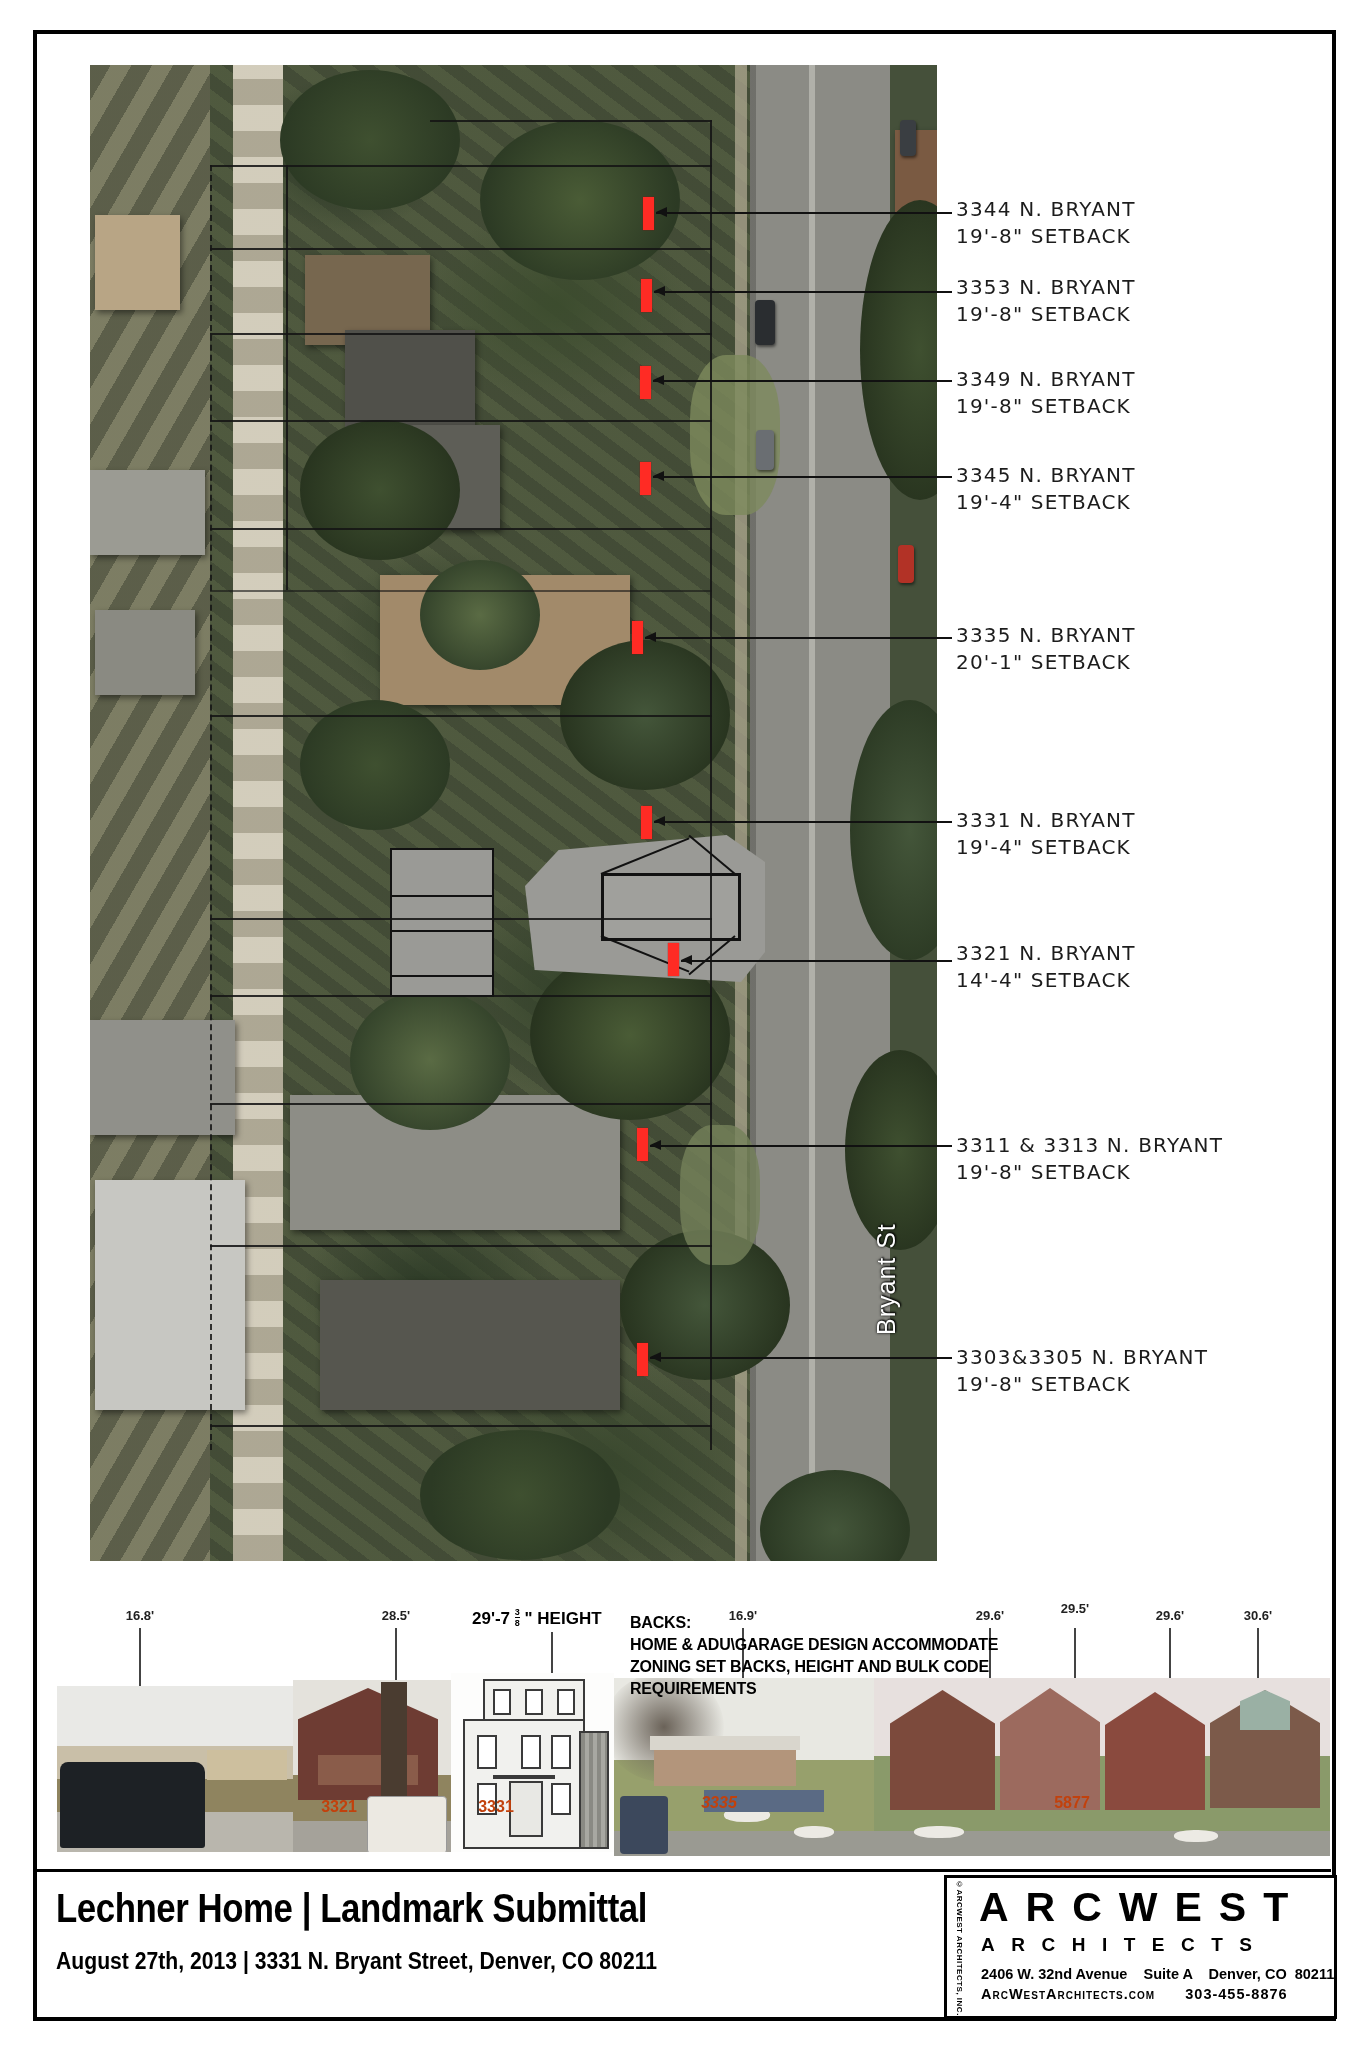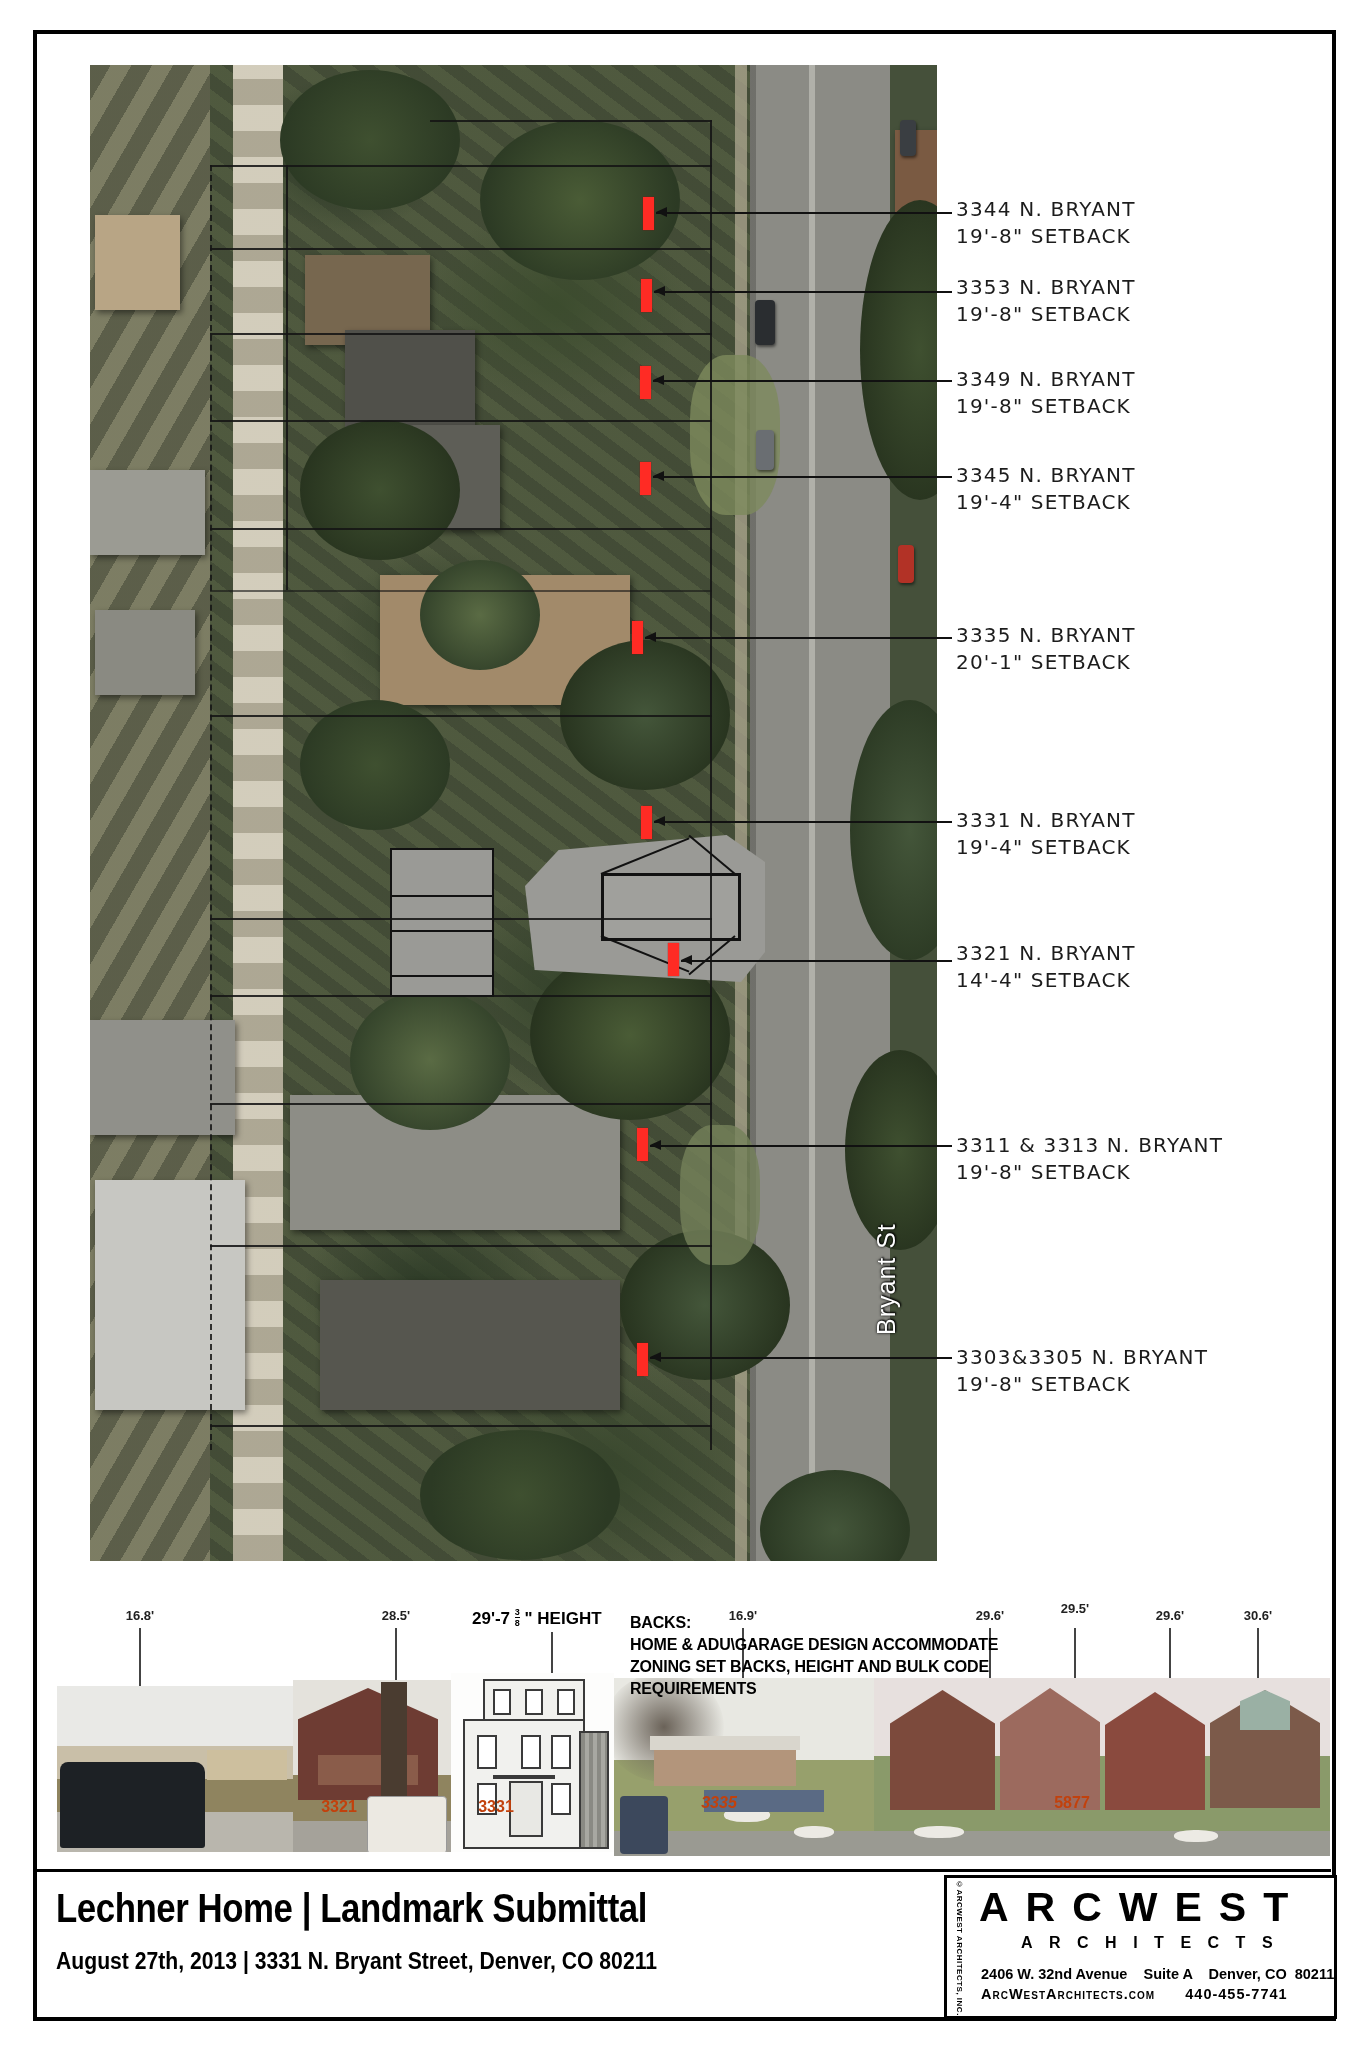--- a/index.html
+++ b/index.html
@@ -79,22 +79,22 @@
   .tb-sep{position:absolute;left:33px;top:1869px;width:1298px;height:3px;background:#000;}
   .tb-title{position:absolute;left:56px;top:1886px;font-size:40px;font-weight:bold;color:#000;
     transform:scaleX(.87);transform-origin:left top;white-space:nowrap;letter-spacing:-.5px;}
   .tb-sub{position:absolute;left:56px;top:1948px;font-size:23px;font-weight:bold;color:#000;
     transform:scaleX(.92);transform-origin:left top;white-space:nowrap;}
   .aw-box{position:absolute;left:944px;top:1875px;width:387px;height:138px;border:3px solid #000;background:#fff;}
   .aw-copy{position:absolute;left:1px;top:2px;bottom:2px;width:16px;font-size:8px;font-weight:bold;color:#000;
     writing-mode:vertical-rl;letter-spacing:.5px;white-space:nowrap;}
   .aw-name{position:absolute;left:32px;top:6px;right:0;font-size:41px;font-weight:bold;letter-spacing:17px;
     color:#000;white-space:nowrap;}
-  .aw-sub{position:absolute;left:34px;top:56px;right:5px;font-size:16px;font-weight:bold;letter-spacing:16.5px;
-    color:#000;white-space:nowrap;text-align:center;}
+  .aw-sub{position:absolute;left:34px;top:56px;right:5px;font-size:19px;font-weight:bold;letter-spacing:16.5px;
+    color:#000;white-space:nowrap;}
   .aw-addr{position:absolute;left:34px;top:88px;font-size:14.5px;font-weight:bold;color:#000;white-space:pre;}
   .aw-con{position:absolute;left:34px;top:108px;font-size:14.5px;font-weight:bold;color:#000;white-space:pre;
     font-variant:small-caps;letter-spacing:1px;}
 </style>
 </head>
 <body>
 
 <div class="page">
   <div class="frame"></div>
 
@@ -324,15 +324,15 @@
 
   <div class="tb-sep"></div>
   <div class="tb-title">Lechner Home | Landmark Submittal</div>
   <div class="tb-sub">August 27th, 2013 | 3331 N. Bryant Street, Denver, CO 80211</div>
 
   <div class="aw-box">
     <div class="aw-copy">©ARCWEST ARCHITECTS, INC.</div>
     <div class="aw-name">ARCWEST</div>
     <div class="aw-sub">ARCHITECTS</div>
     <div class="aw-addr">2406 W. 32nd Avenue    Suite A    Denver, CO  80211</div>
-    <div class="aw-con">ArcWestArchitects.com      440-455-7741</div>
+    <div class="aw-con">ArcWestArchitects.com      303-455-8876</div>
   </div>
 </div>
 
 </body></html>

